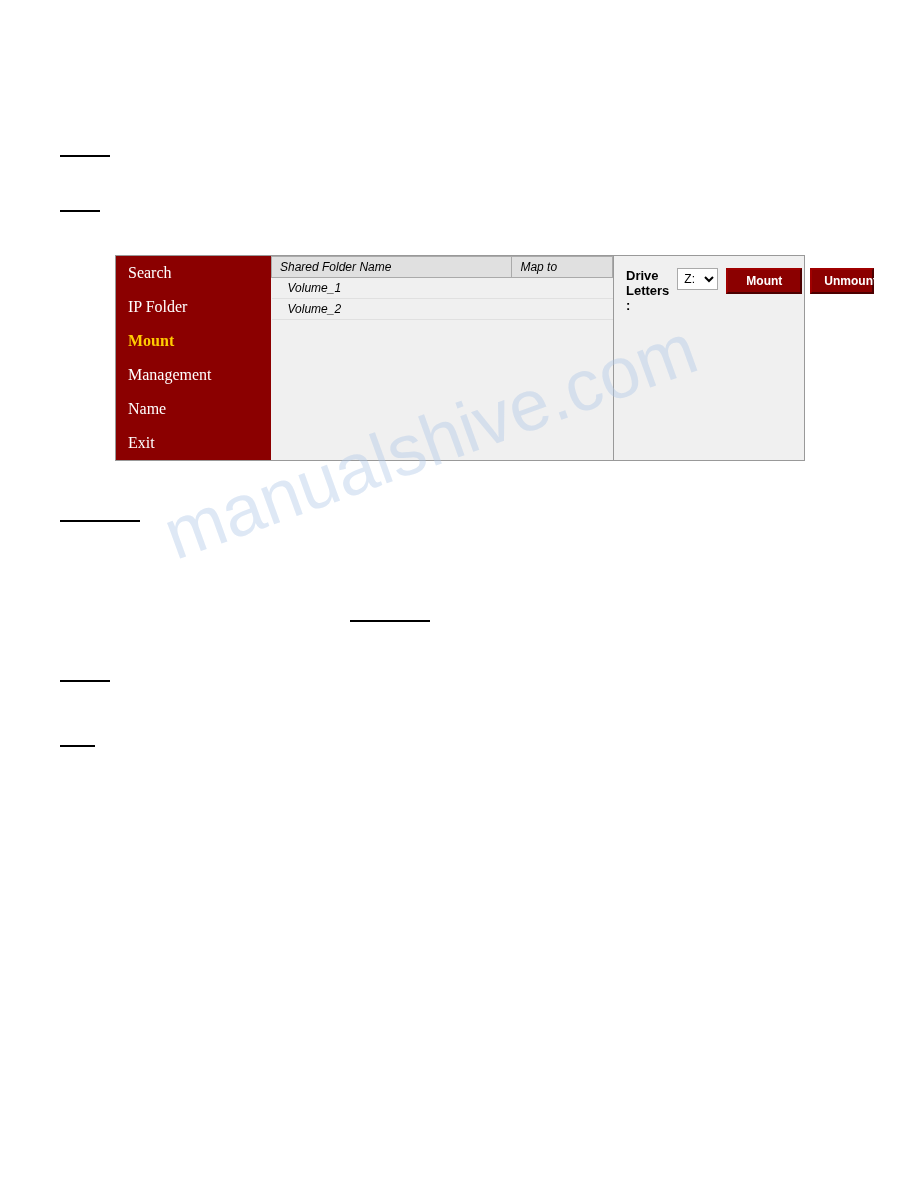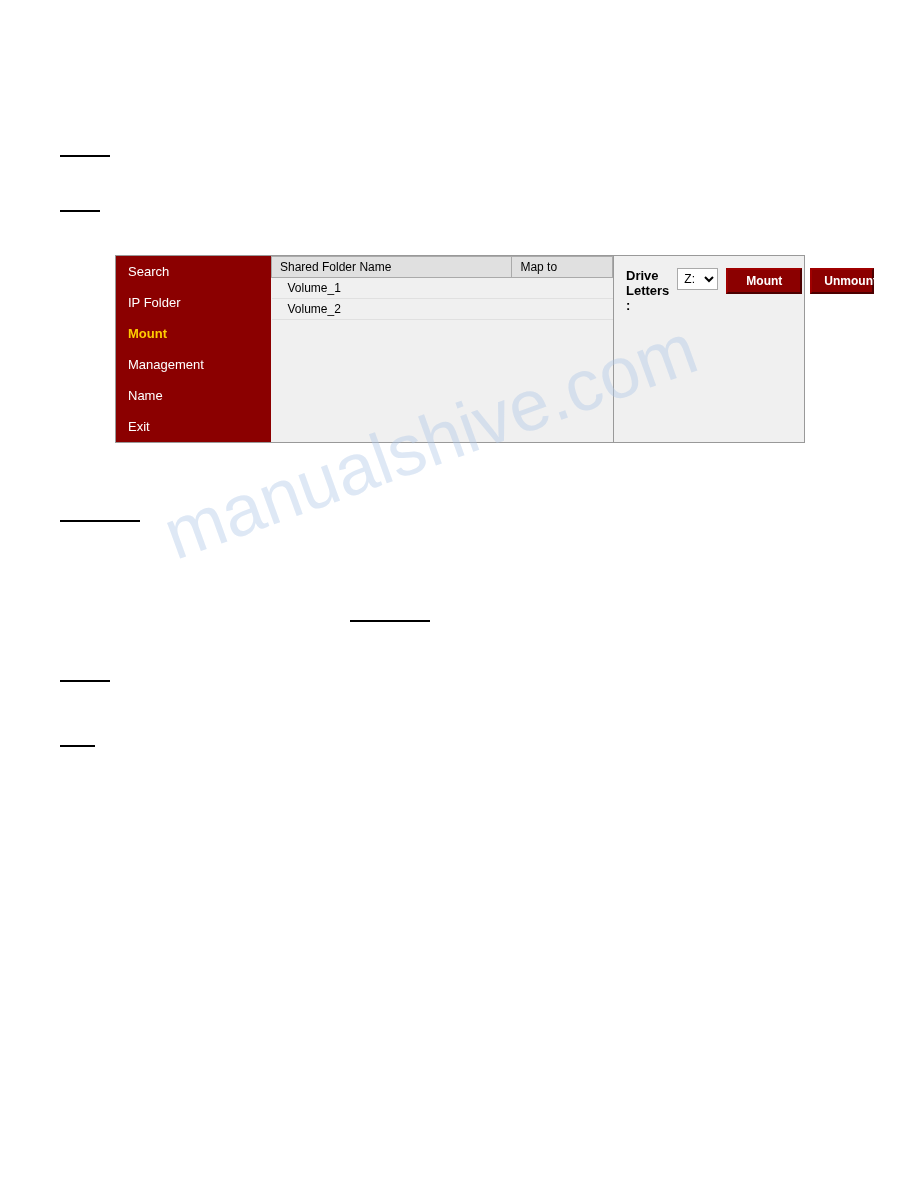--- a/index.html
+++ b/index.html
@@ -50,21 +50,22 @@
     .sidebar {
       width: 155px;
       background: #8b0000;
       flex-shrink: 0;
     }
 
     .sidebar-item {
       padding: 8px 12px;
       color: #ffffff;
       cursor: pointer;
-      font-size: 13px;
+      font-size: 16px;
+      font-family: Liberation Serif, serif;
     }
 
     .sidebar-item.active {
       color: #ffcc00;
       font-weight: bold;
     }
 
     .main-content {
       flex: 1;
       display: flex;
@@ -73,20 +74,21 @@
     }
 
     .folder-panel {
       flex: 1;
       border-right: 1px solid #999;
     }
 
     .folder-table {
       width: 100%;
       border-collapse: collapse;
+      font-style: italic;
     }
 
     .folder-table th {
       background: #e0e0e0;
       border: 1px solid #aaa;
       padding: 3px 8px;
       font-size: 12px;
       font-weight: normal;
       text-align: left;
     }

